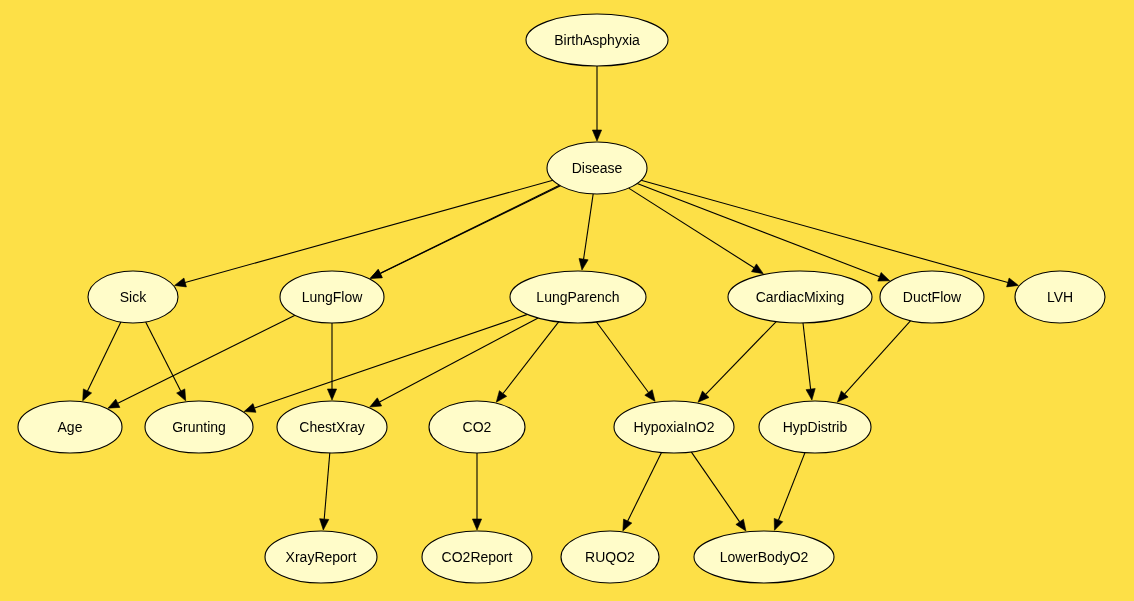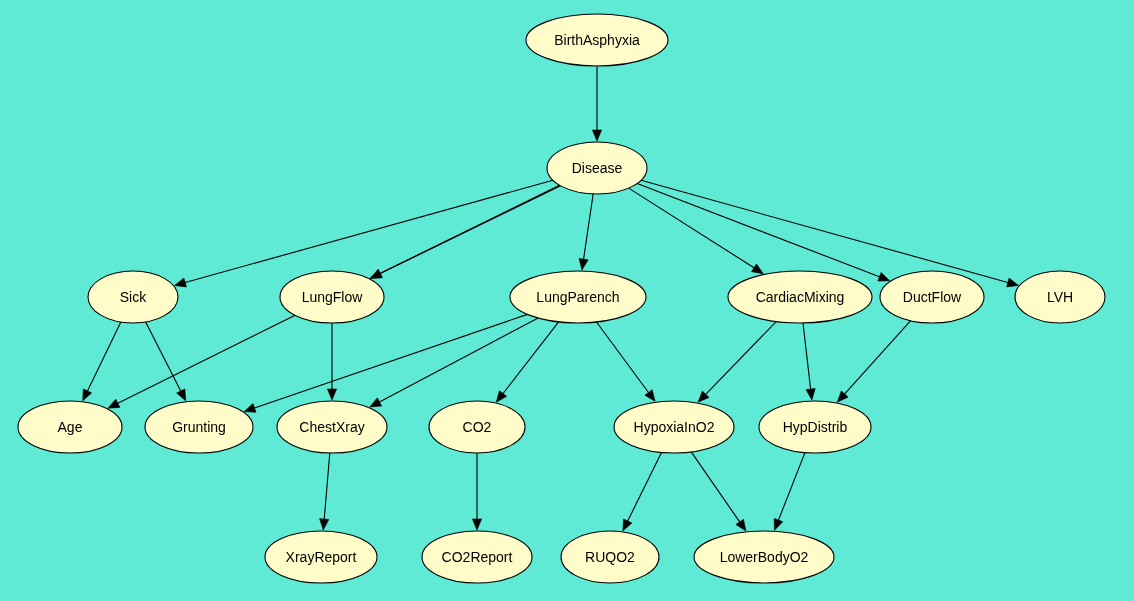--- a/index.html
+++ b/index.html
@@ -7,21 +7,21 @@
     padding: 0;
     background: #ffffff;
   }
   body {
     font-family: "Liberation Sans", sans-serif;
   }
   #graph-canvas {
     position: relative;
     width: 1134px;
     height: 601px;
-    background: #5eead4;
+    background: #fde047;
     overflow: hidden;
   }
   #graph-svg {
     position: absolute;
     left: 0;
     top: 0;
     width: 1134px;
     height: 601px;
   }
   .node-ellipse {

